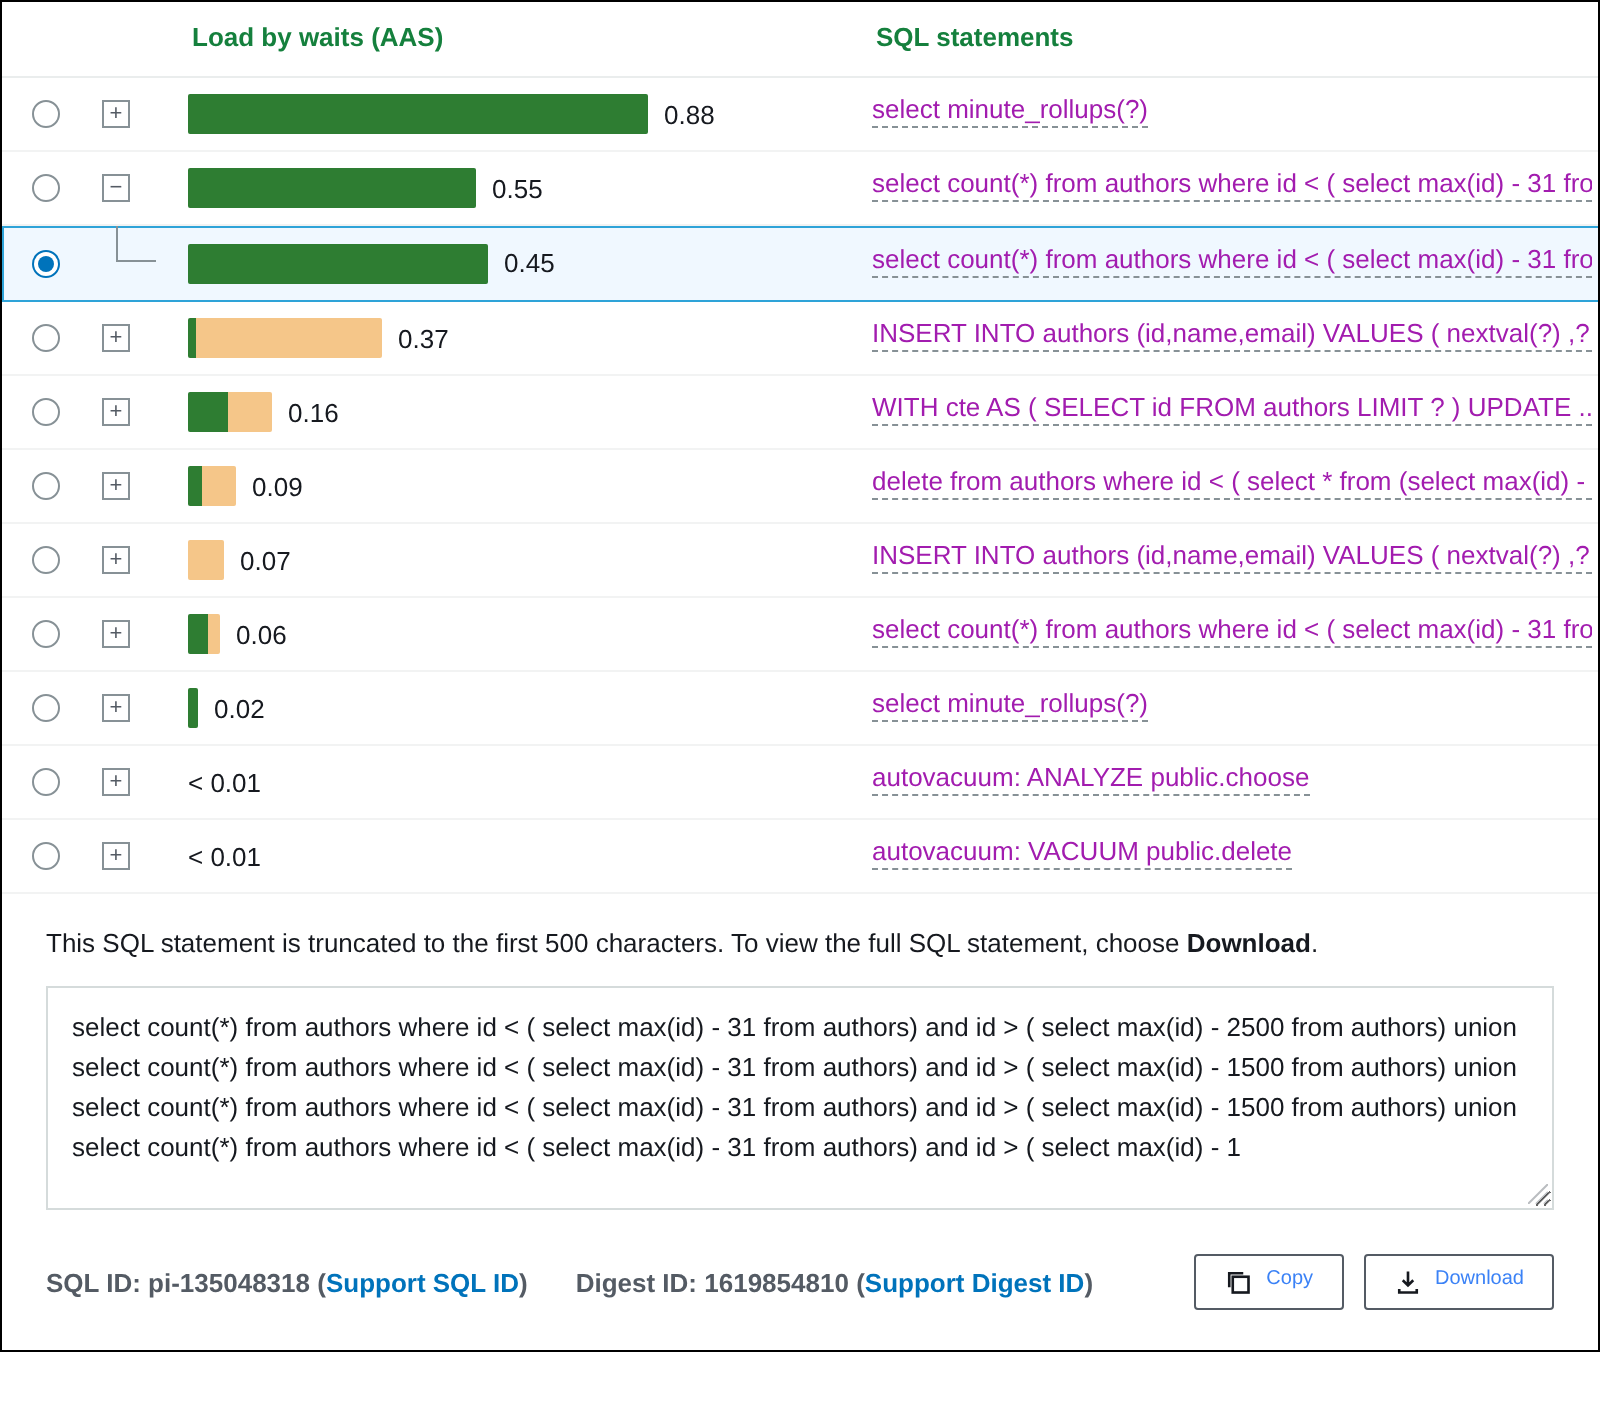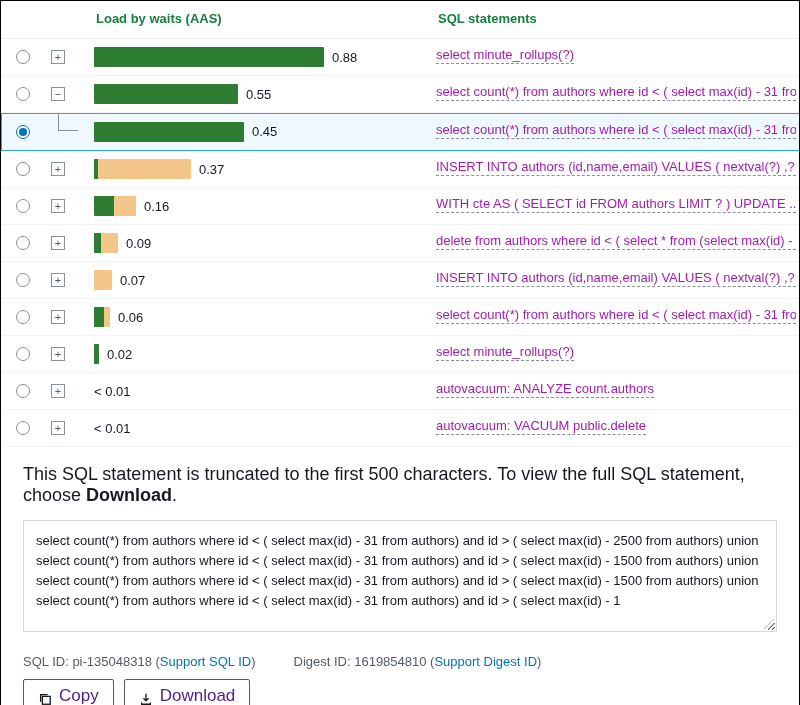--- a/index.html
+++ b/index.html
@@ -24,29 +24,29 @@
   .bar-cell { display: flex; align-items: center; gap: 8px; }
   .bar { height: 20px; display: flex; border-radius: 1px; overflow: hidden; }
   .seg { height: 100%; }
   .seg.green { background: #2e7d32; }
   .seg.orange { background: #f5c689; }
   .bar-val { font-size: 13px; color: #16191f; }
   .sql-link { color: #a21caf; text-decoration: none; border-bottom: 1px dashed #879196; padding-bottom: 1px; white-space: nowrap; overflow: hidden; text-overflow: clip; display: inline-block; max-width: 360px; }
 
   .info-panel { padding: 16px 22px 20px 22px; }
   .info-title { font-size: 17px; font-weight: 700; margin-bottom: 20px; }
-  .info-desc { font-size: 18px; margin-bottom: 14px; }
+  .info-desc { font-size: 13px; margin-bottom: 14px; }
   .info-desc strong { font-weight: 700; }
   .sql-box { border: 1px solid #d5dbdb; padding: 10px 12px; font-size: 13px; line-height: 1.55; color: #16191f; height: 112px; overflow: auto; position: relative; resize: both; }
   .sql-box .resize-grip { position: absolute; right: 2px; bottom: 2px; width: 10px; height: 10px; opacity: .4; }
   .footer-row { display: flex; align-items: center; justify-content: space-between; margin-top: 22px; flex-wrap: wrap; gap: 10px; }
-  .footer-meta { font-size: 13px; color: #545b64; display: flex; gap: 38px; flex-wrap: wrap; }
+  .footer-meta { font-size: 13px; color: #545b64; display: flex; gap: 24px; flex-wrap: wrap; font-weight: bold; }
   .footer-meta a { color: #0073bb; text-decoration: none; }
   .footer-btns { display: flex; gap: 10px; }
-  .btn { border: 1px solid #545b64; background: #fff; padding: 6px 14px; font-size: 17px; cursor: pointer; display: inline-flex; align-items: flex-end; gap: 7px; border-radius: 2px; color: #4c1d95; }
+  .btn { border: 1px solid #545b64; background: #fff; padding: 6px 14px; font-size: 10px; cursor: pointer; display: inline-flex; align-items: flex-start; gap: 7px; border-radius: 2px; color: #3b82f6; }
   .icon { width: 14px; height: 14px; display: inline-block; }
   .hscroll { overflow-x: scroll; }
   .hscroll::-webkit-scrollbar { height: 15px; }
   .hscroll::-webkit-scrollbar-track { background: #f1f1f1; }
   .hscroll::-webkit-scrollbar-thumb { background: #c2c2c2; }
   .hscroll-inner { width: 1700px; height: 1px; }
 </style>
 </head>
 <body>
 <div class="container">
@@ -228,21 +228,21 @@
               <span class="radio"></span>
             </td>
             <td>
               <span class="expander">+</span>
             </td>
             <td>
               <div class="bar-cell">
                 <span class="bar-val">&lt; 0.01</span>
               </div>
             </td>
-            <td><a href="#" class="sql-link">autovacuum: ANALYZE count.authors</a></td>
+            <td><a href="#" class="sql-link">autovacuum: ANALYZE public.choose</a></td>
           </tr>
           <tr class="row">
             <td>
               <span class="radio"></span>
             </td>
             <td>
               <span class="expander">+</span>
             </td>
             <td>
               <div class="bar-cell">

